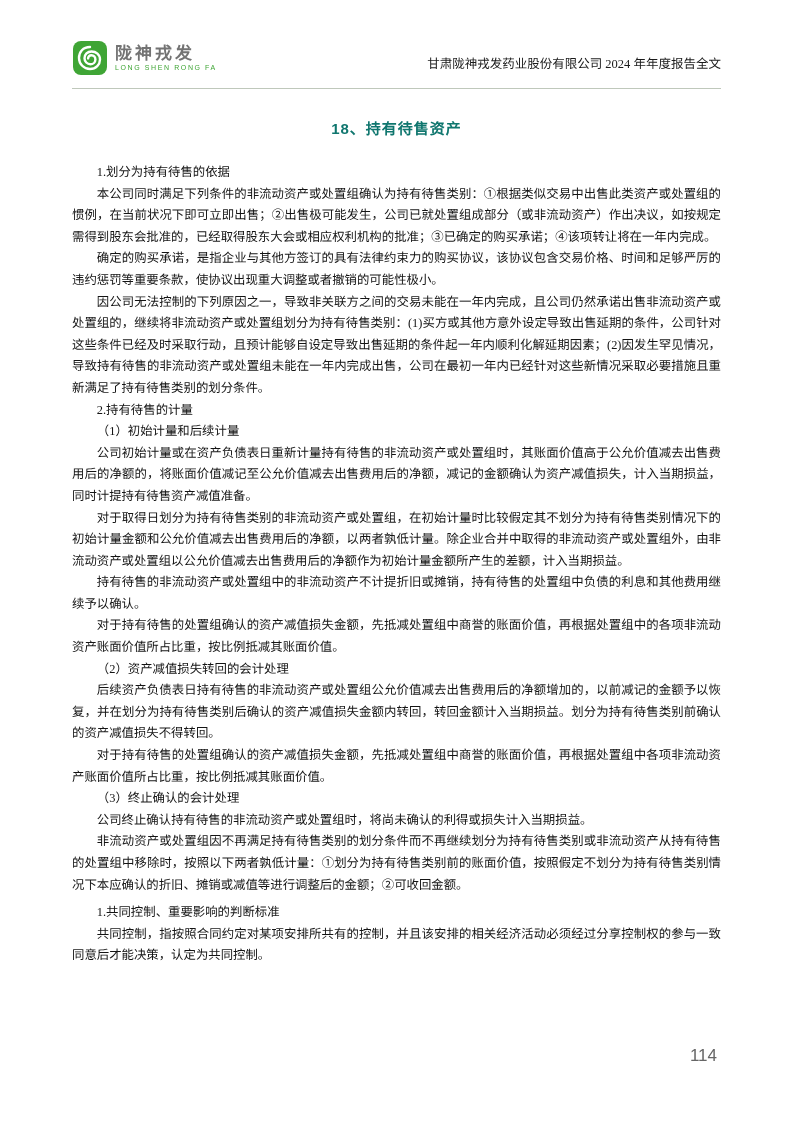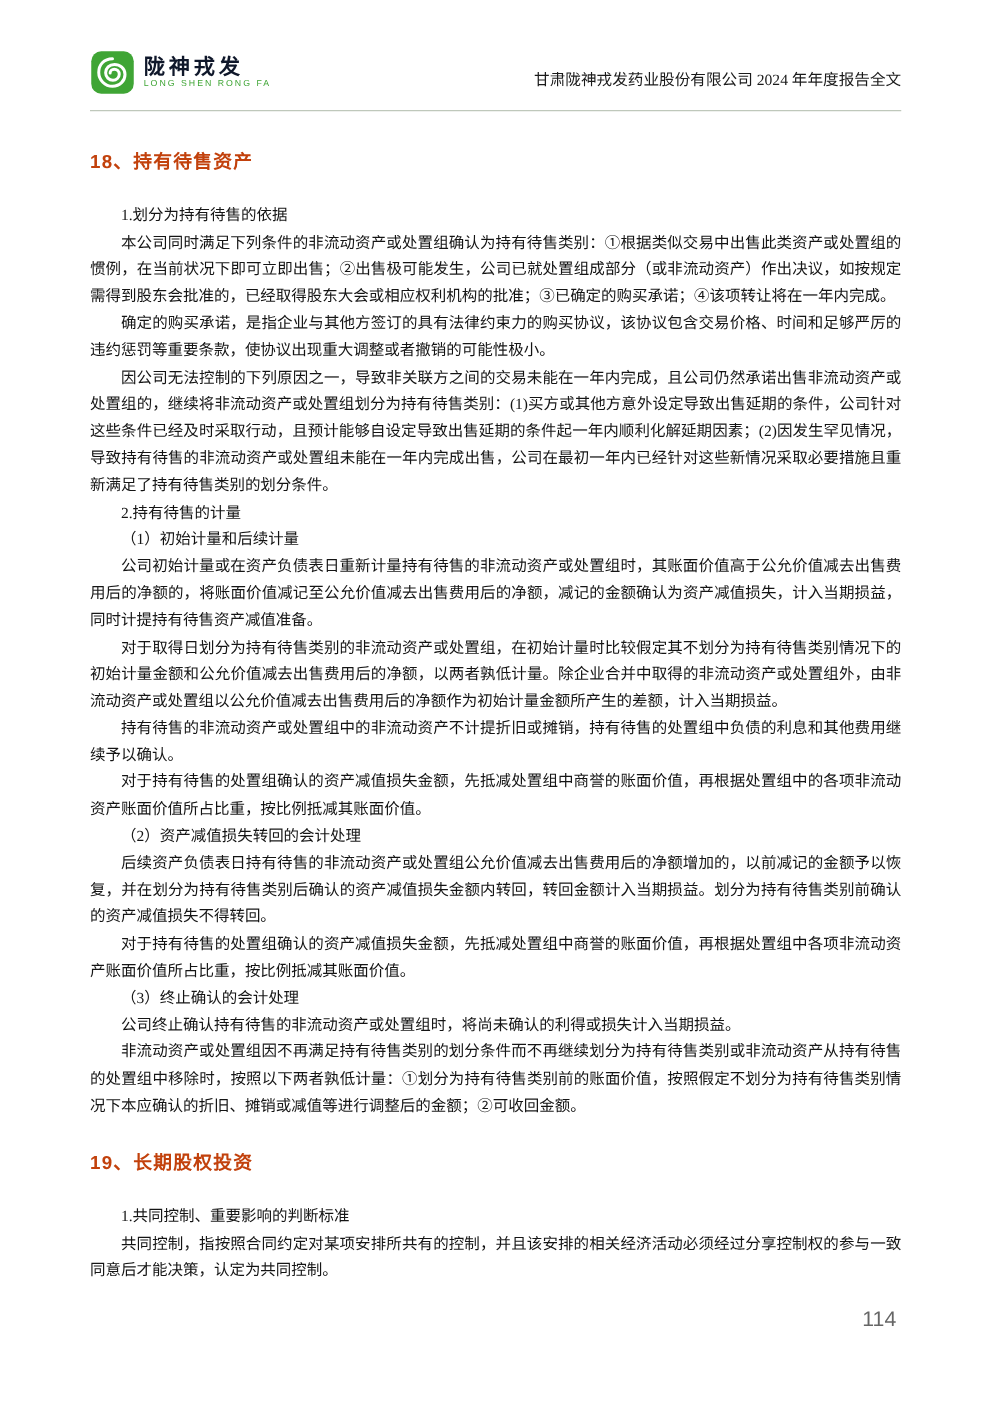--- a/index.html
+++ b/index.html
@@ -21,21 +21,21 @@
   .page-header {
     display: flex;
     justify-content: space-between;
     align-items: flex-end;
     padding-bottom: 8px;
   }
   .logo { display: flex; align-items: center; gap: 7px; }
   .logo-mark { width: 36px; height: 36px; display: block; }
   .logo-text { display: flex; flex-direction: column; line-height: 1.1; }
   .logo-cn {
-    color: #0f172a;
+    color: #737373;
     font-size: 17px;
     font-weight: bold;
     letter-spacing: 3px;
     font-family: "Liberation Sans", "DejaVu Sans", sans-serif;
   }
   .logo-en {
     color: #3fa535;
     font-size: 7px;
     letter-spacing: 1.6px;
     font-family: "Liberation Sans", "DejaVu Sans", sans-serif;
@@ -49,24 +49,25 @@
     border: none;
     border-top: 1.5px solid #bfc8bb;
     margin-top: 4px;
   }
 
   
   .doc-body { padding-top: 6px; }
   h2.section-heading {
     font-size: 15px;
     font-weight: bold;
-    color: #c2410c;
+    color: #0f766e;
     font-family: "Liberation Sans", "DejaVu Sans", sans-serif;
     margin: 22px 0 24px 0;
     letter-spacing: 1px;
+    text-align: center;
   }
   p.body-para {
     font-size: 12.4px;
     line-height: 21.6px;
     text-align: justify;
     text-indent: 2em;
     color: #141414;
   }
   .section-block { margin-bottom: 6px; }
 
@@ -119,21 +120,20 @@
         <p class="body-para">对于持有待售的处置组确认的资产减值损失金额，先抵减处置组中商誉的账面价值，再根据处置组中的各项非流动资产账面价值所占比重，按比例抵减其账面价值。</p>
         <p class="body-para">（2）资产减值损失转回的会计处理</p>
         <p class="body-para">后续资产负债表日持有待售的非流动资产或处置组公允价值减去出售费用后的净额增加的，以前减记的金额予以恢复，并在划分为持有待售类别后确认的资产减值损失金额内转回，转回金额计入当期损益。划分为持有待售类别前确认的资产减值损失不得转回。</p>
         <p class="body-para">对于持有待售的处置组确认的资产减值损失金额，先抵减处置组中商誉的账面价值，再根据处置组中各项非流动资产账面价值所占比重，按比例抵减其账面价值。</p>
         <p class="body-para">（3）终止确认的会计处理</p>
         <p class="body-para">公司终止确认持有待售的非流动资产或处置组时，将尚未确认的利得或损失计入当期损益。</p>
         <p class="body-para">非流动资产或处置组因不再满足持有待售类别的划分条件而不再继续划分为持有待售类别或非流动资产从持有待售的处置组中移除时，按照以下两者孰低计量：①划分为持有待售类别前的账面价值，按照假定不划分为持有待售类别情况下本应确认的折旧、摊销或减值等进行调整后的金额；②可收回金额。</p>
       </section>
 
       <section class="section-block">
-        <h2 class="section-heading">19、长期股权投资</h2>
         <p class="body-para">1.共同控制、重要影响的判断标准</p>
         <p class="body-para">共同控制，指按照合同约定对某项安排所共有的控制，并且该安排的相关经济活动必须经过分享控制权的参与一致同意后才能决策，认定为共同控制。</p>
       </section>
 
     </main>
   </div>
 
   <div class="page-number">114</div>
 </div>
 

